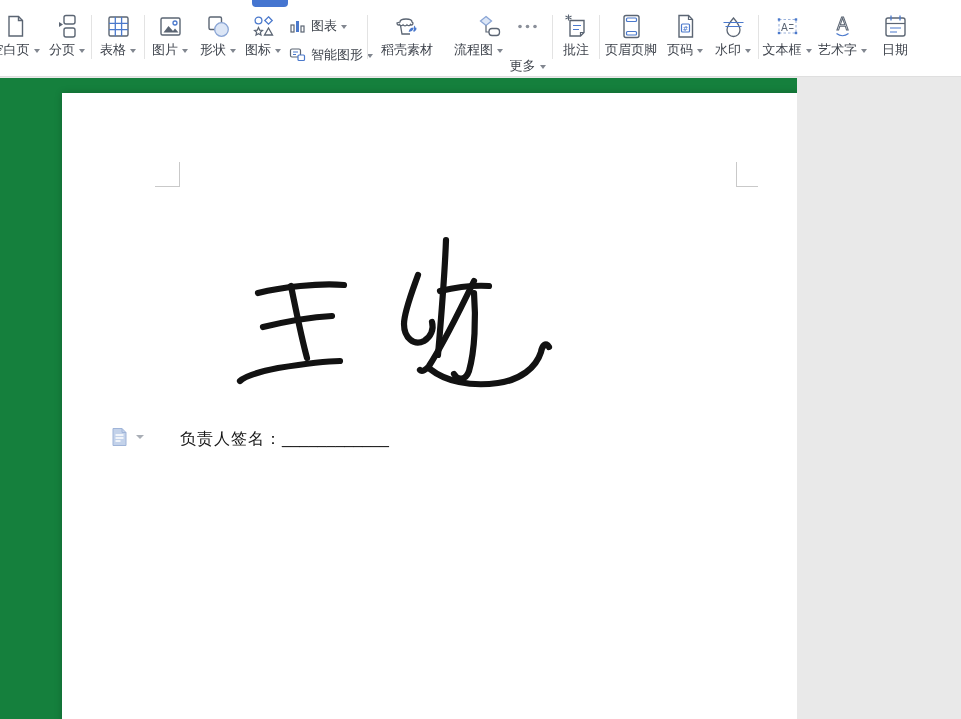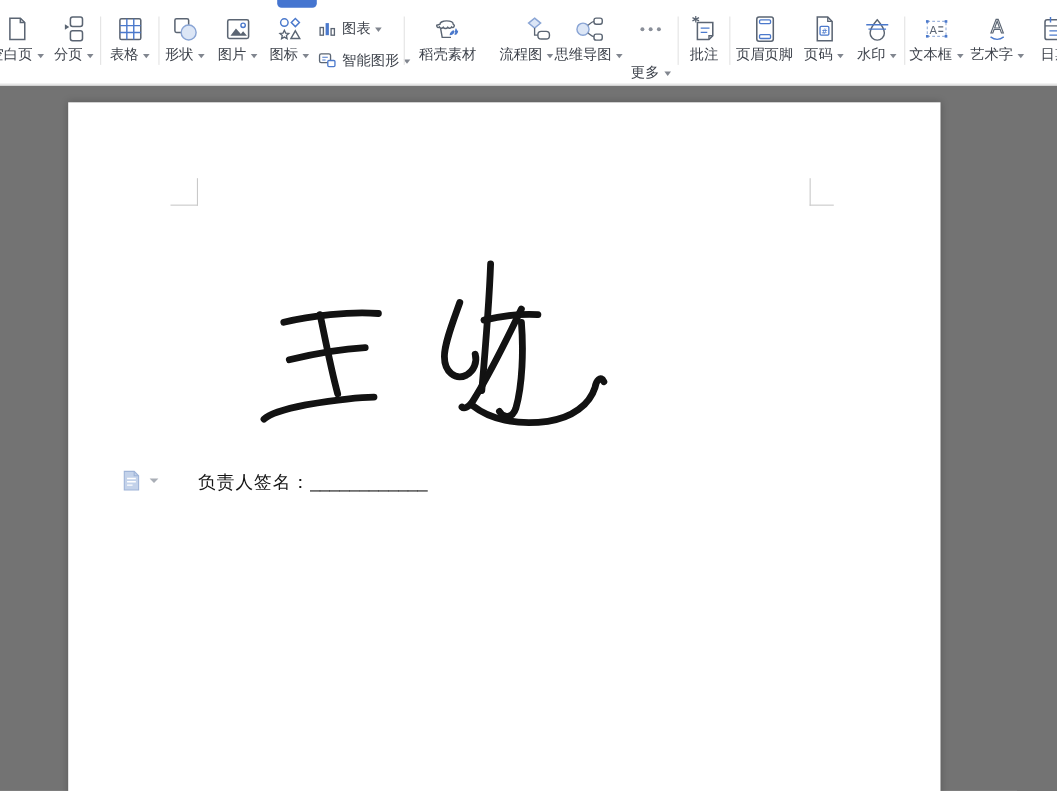--- a/index.html
+++ b/index.html
@@ -29,21 +29,21 @@
     display:inline-block; width:0; height:0; margin-left:4px; margin-top:2px;
     border-left:3px solid transparent; border-right:3px solid transparent;
     border-top:4px solid #81868f;
   }
   .tsep { flex:0 0 1px; width:1px; height:44px; margin-top:15px; background:#e3e3e3; }
   .tstack { display:flex; flex-direction:column; justify-content:center; padding-top:4px; flex:0 0 auto; gap:5px; }
   .trow { display:flex; align-items:center; height:24px; padding-left:4px; }
   .trow .tlabel { margin:0 0 0 5px; }
 
   
-  .canvas { position:absolute; left:0; top:78px; width:961px; height:641px; background:#737373; overflow:hidden; }
+  .canvas { position:absolute; left:0; top:78px; width:797px; height:641px; background:#15803d; overflow:hidden; }
   .page {
     position:absolute; left:62px; top:15px; width:793px; height:700px;
     background:#ffffff; box-shadow:0 0 7px rgba(0,0,0,0.22);
   }
   .mark-tl { position:absolute; left:93px;  top:69px; width:25px; height:25px;
              border-right:1px solid #c9c9c9; border-bottom:1px solid #c9c9c9; }
   .mark-tr { position:absolute; left:674px; top:69px; width:22px; height:25px;
              border-left:1px solid #c9c9c9;  border-bottom:1px solid #c9c9c9; }
 
   .signature-svg { position:absolute; left:170px; top:135px; width:330px; height:175px; }
@@ -103,43 +103,43 @@
       </svg>
     </span>
     <span class="tlabel">
         <span>表格</span>
         <i class="dd"></i>
       </span>
   </div>
 
   <div class="tsep"></div>
 
-  <div class="titem" style="width:46px;">
-    <span class="ticon">
-      <svg width="27" height="27" viewBox="0 0 27 27" fill="none">
-        <rect x="4" y="4" width="12.5" height="12.5" rx="1.5" stroke="#5b6573" stroke-width="1.4"></rect>
-        <circle cx="16.5" cy="16.5" r="6.8" fill="#dce6f6" stroke="#8aa5d5" stroke-width="1.3"></circle>
-      </svg>
-    </span>
-    <span class="tlabel">
-        <span>形状</span>
-        <i class="dd"></i>
-      </span>
-  </div>
-
   <div class="titem" style="width:50px;">
     <span class="ticon">
       <svg width="27" height="27" viewBox="0 0 27 27" fill="none">
         <rect x="4" y="5" width="19" height="17" rx="1.5" stroke="#5b6573" stroke-width="1.4"></rect>
         <circle cx="18" cy="10" r="2" stroke="#4b79cc" stroke-width="1.3"></circle>
         <path d="M6.5 19.5l5-6.5 4.5 5 2-2.5 3.5 4z" fill="#5b6573"></path>
       </svg>
     </span>
     <span class="tlabel">
         <span>图片</span>
+        <i class="dd"></i>
+      </span>
+  </div>
+
+  <div class="titem" style="width:46px;">
+    <span class="ticon">
+      <svg width="27" height="27" viewBox="0 0 27 27" fill="none">
+        <rect x="4" y="4" width="12.5" height="12.5" rx="1.5" stroke="#5b6573" stroke-width="1.4"></rect>
+        <circle cx="16.5" cy="16.5" r="6.8" fill="#dce6f6" stroke="#8aa5d5" stroke-width="1.3"></circle>
+      </svg>
+    </span>
+    <span class="tlabel">
+        <span>形状</span>
         <i class="dd"></i>
       </span>
   </div>
 
   <div class="titem" style="width:44px;">
     <span class="ticon">
       <svg width="27" height="27" viewBox="0 0 27 27" fill="none">
         <circle cx="8.5" cy="7.5" r="3.4" stroke="#4b79cc" stroke-width="1.3"></circle>
         <path d="M18.5 3.8l3.7 3.7-3.7 3.7-3.7-3.7z" stroke="#4b79cc" stroke-width="1.3"></path>
         <path d="M8.5 14.5l1.2 2.6 2.8.3-2.1 1.9.6 2.8-2.5-1.4-2.5 1.4.6-2.8-2.1-1.9 2.8-.3z" stroke="#5b6573" stroke-width="1.2"></path>
@@ -203,34 +203,20 @@
         <rect x="13" y="15.5" width="10.5" height="7" rx="3" stroke="#5b6573" stroke-width="1.3"></rect>
         <path d="M10 12.5v6.5h3" stroke="#5b6573" stroke-width="1.2"></path>
       </svg>
     </span>
     <span class="tlabel">
         <span>流程图</span>
         <i class="dd"></i>
       </span>
   </div>
 
-  <div class="titem" style="width:64px;">
-    <span class="ticon">
-      <svg width="28" height="27" viewBox="0 0 28 27" fill="none">
-        <circle cx="9" cy="13.5" r="5.5" fill="#dce6f6" stroke="#8aa5d5" stroke-width="1.3"></circle>
-        <rect x="19" y="3.5" width="7.5" height="5.5" rx="2" stroke="#5b6573" stroke-width="1.3"></rect>
-        <rect x="19" y="18" width="7.5" height="5.5" rx="2" stroke="#5b6573" stroke-width="1.3"></rect>
-        <path d="M13.5 10c2-1.5 3-3 5.5-3.5M13.5 17c2 1.5 3 3 5.5 3.5" stroke="#5b6573" stroke-width="1.2"></path>
-      </svg>
-    </span>
-    <span class="tlabel">
-        <span>思维导图</span>
-        <i class="dd"></i>
-      </span>
-  </div>
 
   <div class="titem" style="width:49px;gap:16px;">
     <span class="ticon">
       <svg width="27" height="27" viewBox="0 0 27 27" fill="none">
         <circle cx="6" cy="13.5" r="1.8" fill="#8a8f99"></circle>
         <circle cx="13.5" cy="13.5" r="1.8" fill="#8a8f99"></circle>
         <circle cx="21" cy="13.5" r="1.8" fill="#8a8f99"></circle>
       </svg>
     </span>
     <span class="tlabel">

